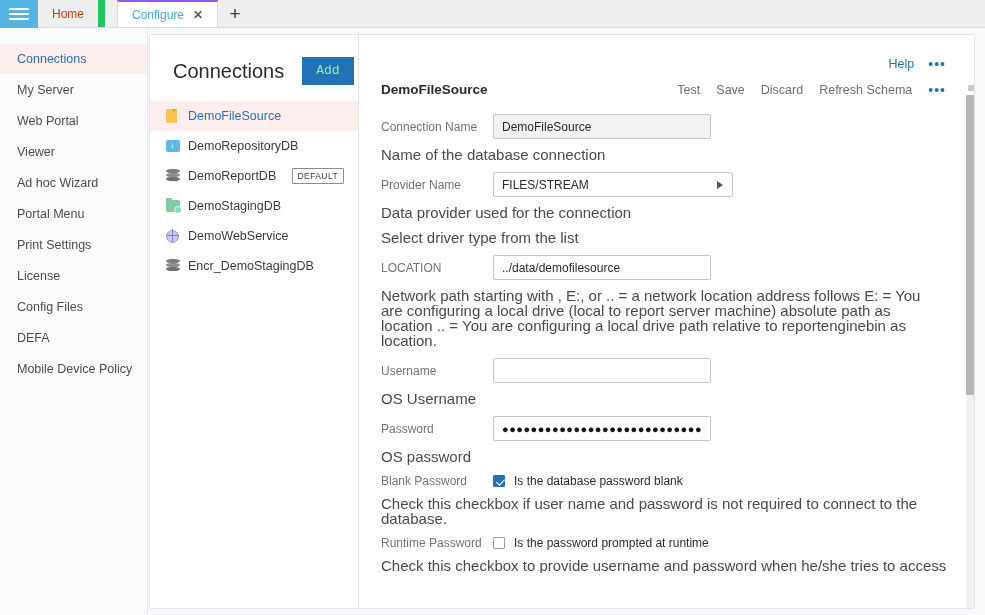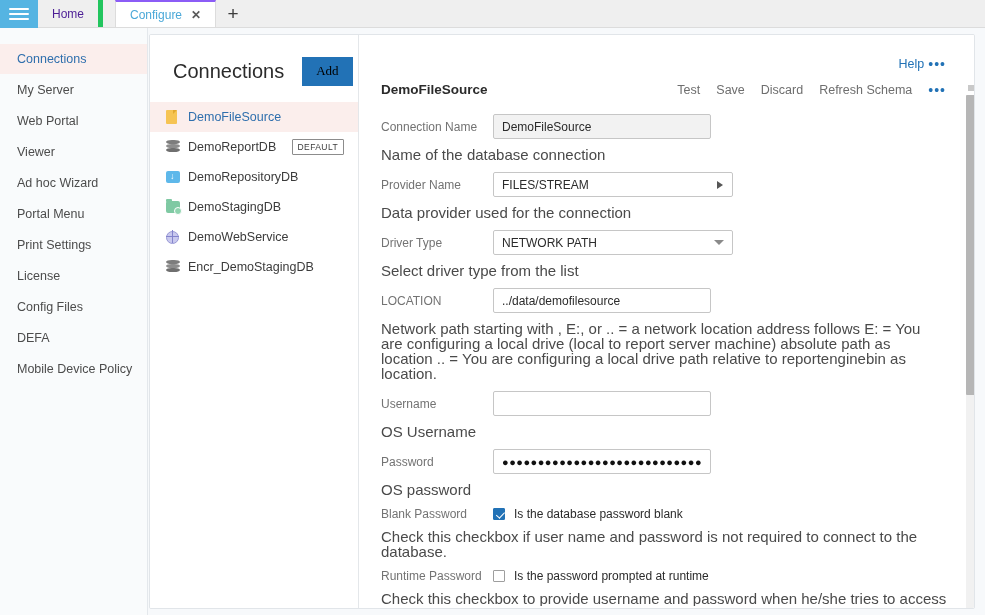--- a/index.html
+++ b/index.html
@@ -27,24 +27,24 @@
     justify-content: center; align-items: center;
     gap: 3px; cursor: pointer;
   }
   .hamburger span {
     display: block; width: 20px; height: 2px;
     background: #ffffff; border-radius: 1px;
   }
   .tab {
     display: flex; align-items: center;
     padding: 0 14px;
-    font-size: 12px; color: #4c1d95;
+    font-size: 12px; color: #c2410c;
     cursor: pointer; position: relative;
     background: #efefef;
-    border-right: 5px solid #22c55e;
+    border-right: 7px solid #22c55e;
   }
   .tab.active {
     background: #ffffff;
     color: #4aa8d8;
     border-top: 2px solid #8b5cf6;
     border-right: 1px solid #dcdcdc;
     border-left: 1px solid #dcdcdc;
     margin-left: 12px;
   }
   .tab .tab-close {
@@ -99,26 +99,26 @@
   .list-header {
     display: flex; align-items: center;
     padding: 22px 0 0 23px;
   }
   .list-title {
     font-size: 20px; color: #2b2b2b; font-weight: 400;
   }
   .add-btn {
     margin-left: 18px;
     background: #2272b6;
-    color: #000000;
+    color: #86efac;
     font-size: 13px;
     border: none; border-radius: 0;
     padding: 6px 14px 7px 14px;
     cursor: pointer;
-    font-family: Liberation Serif, serif;
+    font-family: Liberation Mono, monospace;
   }
   .conn-list { margin-top: 16px; }
   .conn-item {
     display: flex; align-items: center;
     height: 30px; padding-left: 16px;
     font-size: 12.5px; color: #3b3b3b;
     cursor: pointer; position: relative;
   }
   .conn-item.active { background: #fbeeec; color: #2f6fad; }
   .conn-ic { width: 22px; display: flex; align-items: center; }
@@ -186,21 +186,21 @@
   }
 
   
   .detailpane {
     position: absolute; top: 0; left: 209px;
     width: 617px; height: 100%;
     background: #fff;
   }
   .detail-top {
     display: flex; justify-content: flex-end; align-items: center;
-    padding: 22px 30px 0 0; gap: 4px;
+    padding: 22px 30px 0 0; gap: 14px;
   }
   .link-help {
     font-size: 12.5px; color: #2272b6; cursor: pointer;
     text-decoration: none;
   }
   .dots {
     color: #2272b6; font-size: 14px; letter-spacing: 1px;
     cursor: pointer; line-height: 1;
   }
   .detail-head {
@@ -369,43 +369,43 @@
       <button class="add-btn">Add</button>
     </div>
 
     <div class="conn-list">
 
       <div class="conn-item active">
         <span class="conn-ic">
             <i class="ic-file"></i>
           </span>
         <span>DemoFileSource</span>
+      </div>
+
+      <div class="conn-item">
+        <span class="conn-ic">
+            <i class="ic-folder-dl"></i>
+          </span>
+        <span>DemoRepositoryDB</span>
       </div>
 
       <div class="conn-item">
         <span class="conn-ic">
           <span class="ic-db">
               <i></i>
               <i></i>
               <i></i>
             </span>
         </span>
         <span>DemoReportDB</span>
         <span class="default-badge">DEFAULT</span>
       </div>
 
       <div class="conn-item">
         <span class="conn-ic">
-            <i class="ic-folder-dl"></i>
-          </span>
-        <span>DemoRepositoryDB</span>
-      </div>
-
-      <div class="conn-item">
-        <span class="conn-ic">
             <i class="ic-folder-gear"></i>
           </span>
         <span>DemoStagingDB</span>
       </div>
 
       <div class="conn-item">
         <span class="conn-ic">
             <i class="ic-globe"></i>
           </span>
         <span>DemoWebService</span>
@@ -451,27 +451,20 @@
 
       <div class="frow">
         <span class="flabel">Provider Name</span>
         <div class="fselect">
           <span>FILES/STREAM</span>
           <span class="arrow-right"></span>
         </div>
       </div>
       <div class="fhelp">Data provider used for the connection</div>
 
-      <div class="frow">
-        <span class="flabel">Driver Type</span>
-        <div class="fselect">
-          <span>NETWORK PATH</span>
-          <span class="arrow-down"></span>
-        </div>
-      </div>
       <div class="fhelp">Select driver type from the list</div>
 
       <div class="frow">
         <span class="flabel">LOCATION</span>
         <input class="finput" type="text" value="../data/demofilesource" style="">
       </div>
       <div class="fhelp wide">Network path starting with , E:, or .. = a network location address follows E: = You are configuring a local drive (local to report server machine) absolute path as location .. = You are configuring a local drive path relative to reportenginebin as location.</div>
 
       <div class="frow">
         <span class="flabel">Username</span>

